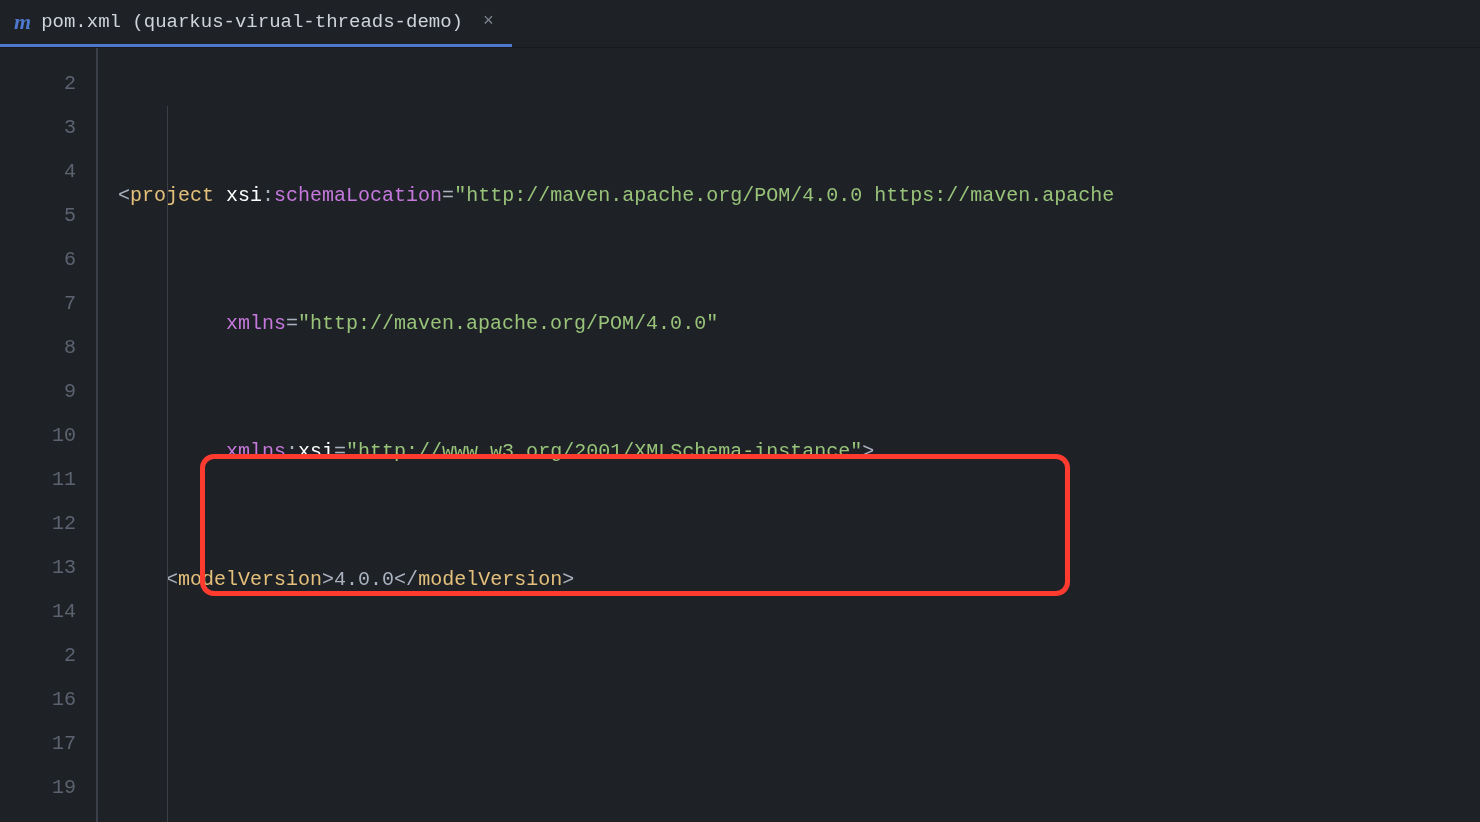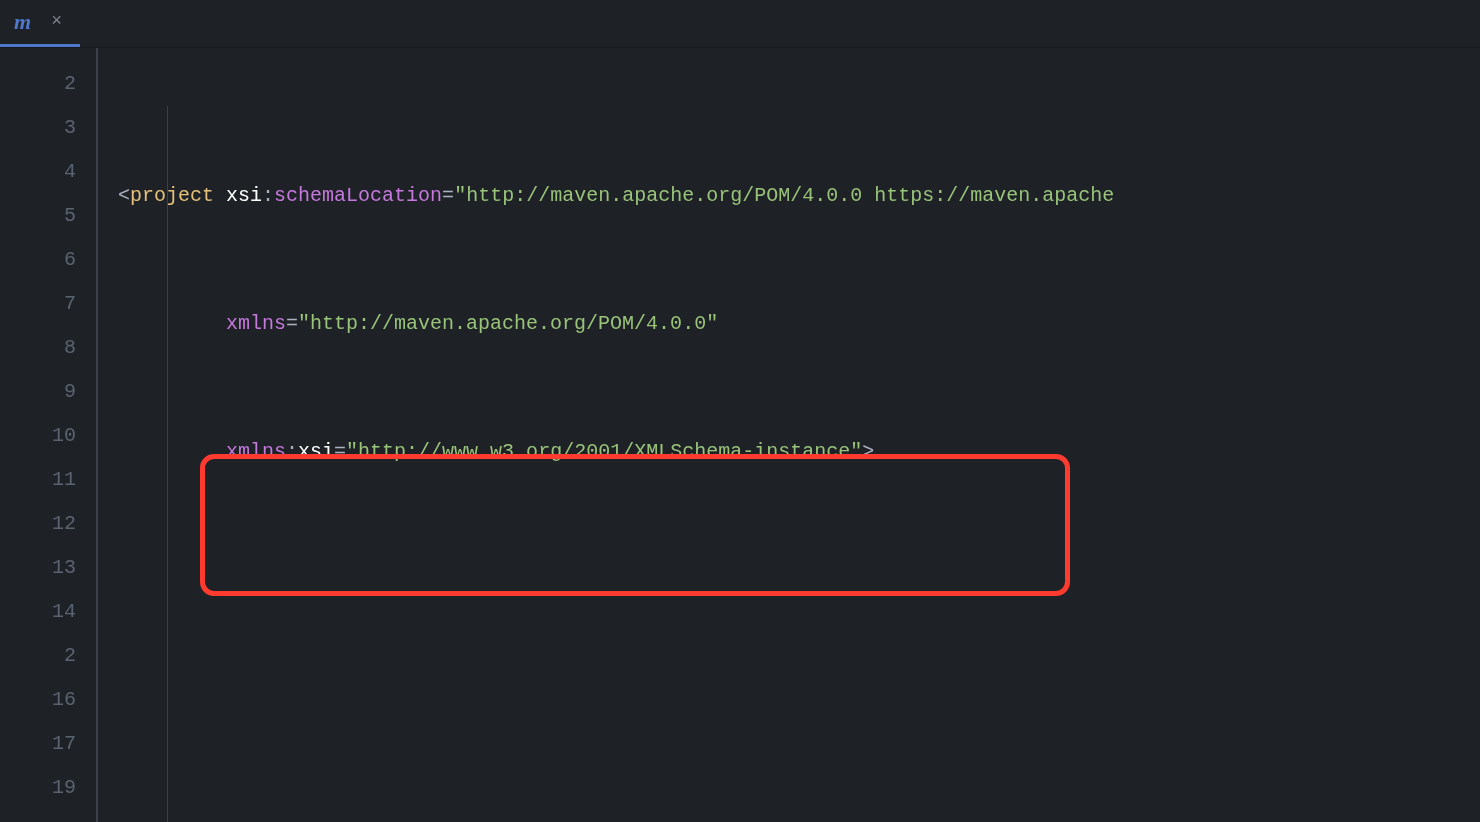--- a/index.html
+++ b/index.html
@@ -95,20 +95,21 @@
     border-radius: 14px;
     pointer-events: none;
   }
 </style>
 </head>
 <body>
 
 <div class="tabbar">
   <div class="tab">
     <span class="tab-icon">m</span>
+    <span class="tab-title">pom.xml (quarkus-virual-threads-demo)</span>
     <span class="tab-close">×</span>
   </div>
 </div>
 
 <div class="editor">
   <div class="gutter">
     <div class="gutter-line">2</div>
     <div class="gutter-line">3</div>
     <div class="gutter-line">4</div>
     <div class="gutter-line">5</div>
@@ -129,20 +130,21 @@
   <div class="gutter-border"></div>
   <div class="code">
 
     
     <div class="code-line"><span class="tok-bracket">&lt;</span><span class="tok-tag">project</span> <span class="tok-ns">xsi</span><span class="tok-bracket">:</span><span class="tok-attr">schemaLocation</span><span class="tok-eq">=</span><span class="tok-string">"http://maven.apache.org/POM/4.0.0 https://maven.apache</span></div>
     
     <div class="code-line">         <span class="tok-attr">xmlns</span><span class="tok-eq">=</span><span class="tok-string">"http://maven.apache.org/POM/4.0.0"</span></div>
     
     <div class="code-line">         <span class="tok-attr">xmlns</span><span class="tok-bracket">:</span><span class="tok-ns">xsi</span><span class="tok-eq">=</span><span class="tok-string">"http://www.w3.org/2001/XMLSchema-instance"</span><span class="tok-bracket">&gt;</span></div>
     
+    <div class="code-line">    <span class="tok-bracket">&lt;</span><span class="tok-tag">modelVersion</span><span class="tok-bracket">&gt;</span><span class="tok-text">4.0.0</span><span class="tok-bracket">&lt;</span><span class="tok-bracket">/</span><span class="tok-tag">modelVersion</span><span class="tok-bracket">&gt;</span></div>
     
     
     <div class="code-line">    </div>
     
     
     
     
     
     
     

